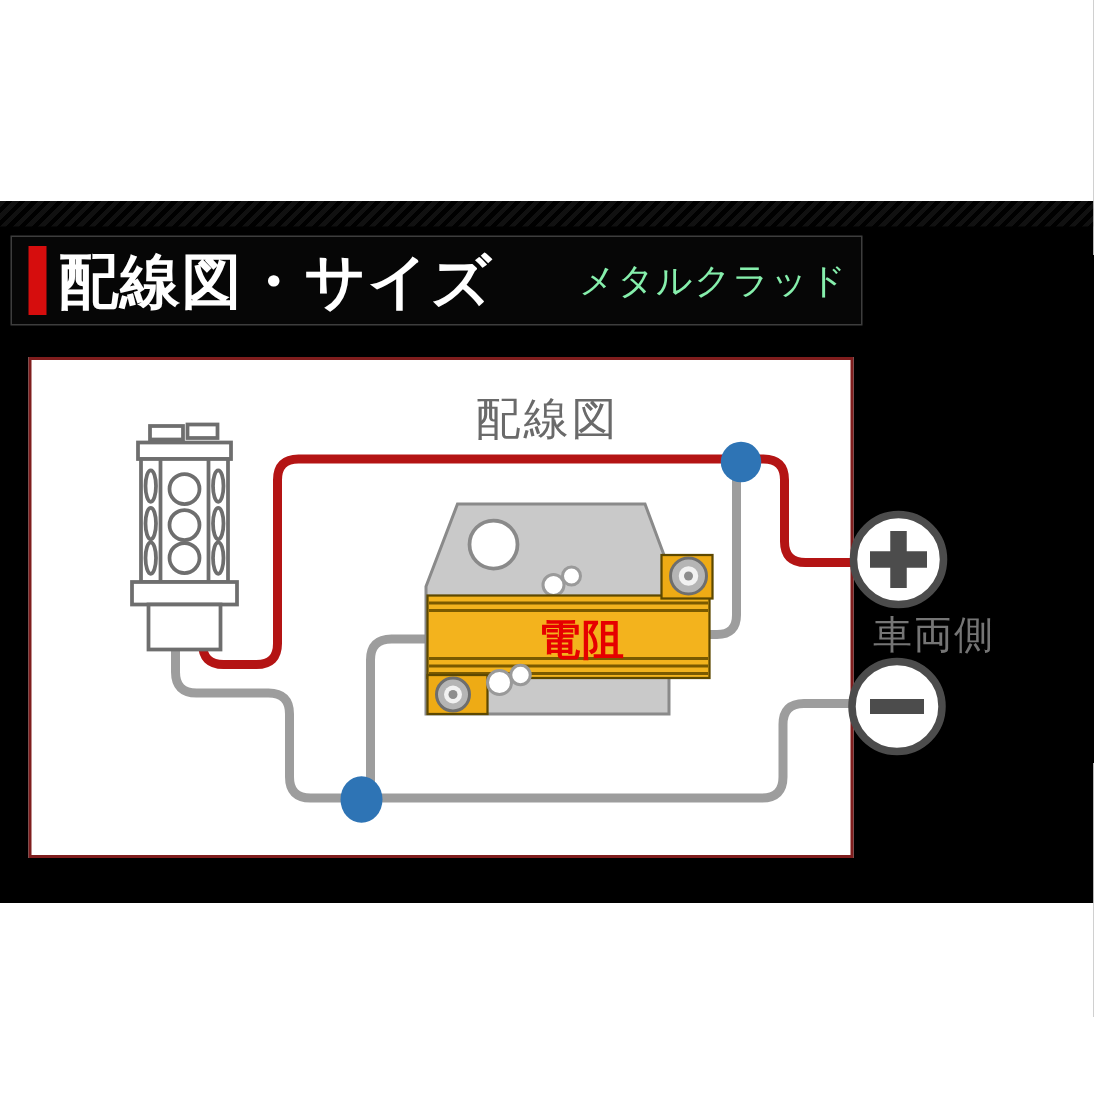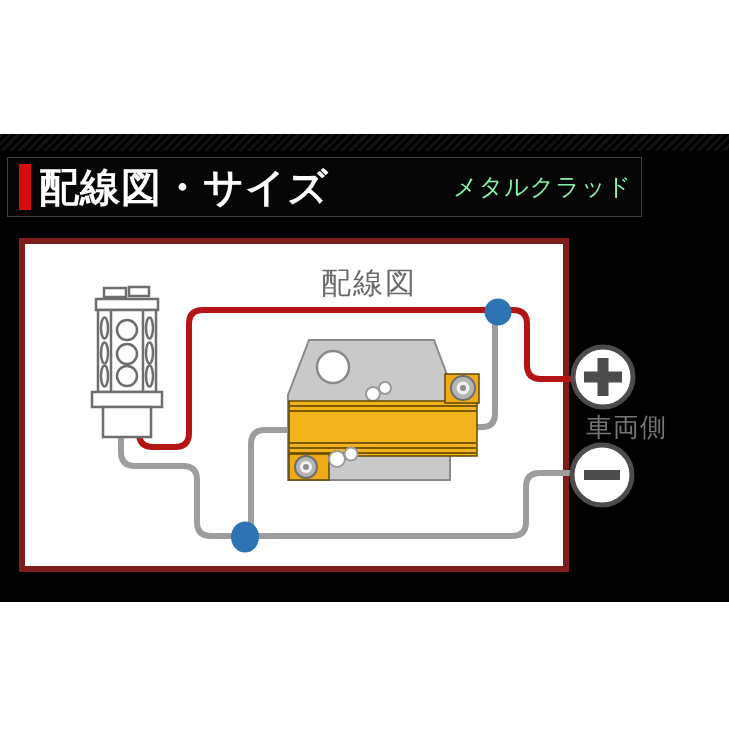--- a/index.html
+++ b/index.html
@@ -1,29 +1,29 @@
 <!DOCTYPE html>
 <html><head>
 <meta charset="utf-8">
 <style>
   html,body{margin:0;padding:0;background:#ffffff;}
   .page{position:relative;width:729px;height:729px;background:#ffffff;overflow:hidden;
         font-family:"Liberation Sans","DejaVu Sans",sans-serif;}
   .band{position:absolute;left:0;top:134px;width:729px;height:468px;background:#000000;}
   .band-texture{position:absolute;left:0;top:0;width:729px;height:17px;
         background:repeating-linear-gradient(135deg,#1e1e1e 0 3px,#000 3px 6px);opacity:.55;}
-  .header{position:absolute;left:7px;top:157px;width:635px;height:60px;background:#060606;
+  .header{position:absolute;left:7px;top:157px;width:568px;height:60px;background:#060606;
         border:1px solid #3d3d3d;box-sizing:border-box;display:flex;align-items:center;}
   .accent{position:absolute;left:11px;top:6px;width:12px;height:46px;background:#d60d0d;}
   .hdr-title{position:absolute;left:31px;top:0;height:58px;display:flex;align-items:center;
         color:#ffffff;font-size:40px;font-weight:bold;letter-spacing:1px;white-space:nowrap;}
   .hdr-sub{position:absolute;right:9px;top:0;height:58px;display:flex;align-items:center;
         color:#86efac;font-size:24px;font-weight:normal;letter-spacing:1px;white-space:nowrap;}
   .canvas{position:absolute;left:19px;top:238px;width:550px;height:334px;background:#ffffff;
-        border:6px solid #7f1d1d;box-sizing:border-box;padding-left:27px;}
+        border:2px solid #7f1d1d;box-sizing:border-box;padding-left:27px;}
   .canvas svg{position:absolute;left:0;top:0;}
   .dg-title{position:absolute;left:264px;top:19px;width:160px;text-align:center;
         color:#6a6a6a;font-size:30px;letter-spacing:2px;}
   .res-label{position:absolute;left:322px;top:168px;width:90px;text-align:center;
         color:#e60000;font-size:28px;font-weight:bold;letter-spacing:1px;}
   .veh-label{position:absolute;left:522px;top:166px;width:120px;text-align:right;
         color:#757575;font-size:26px;letter-spacing:1px;}
 </style>
 </head>
 <body>
@@ -102,15 +102,16 @@
         <line x1="578" y1="371" x2="616" y2="371" stroke="#4c4c4c" stroke-width="11"></line>
         <line x1="597" y1="352" x2="597" y2="390" stroke="#4c4c4c" stroke-width="11"></line>
       </g>
       <g>
         <circle cx="596" cy="469" r="30" fill="#ffffff" stroke="#4c4c4c" stroke-width="5"></circle>
         <line x1="578" y1="469" x2="614" y2="469" stroke="#4c4c4c" stroke-width="10"></line>
       </g>
     </svg>
 
     <div class="dg-title">配線図</div>
+    <div class="res-label">電阻</div>
     <div class="veh-label">車両側</div>
   </div>
 </div>
 
 </body></html>

